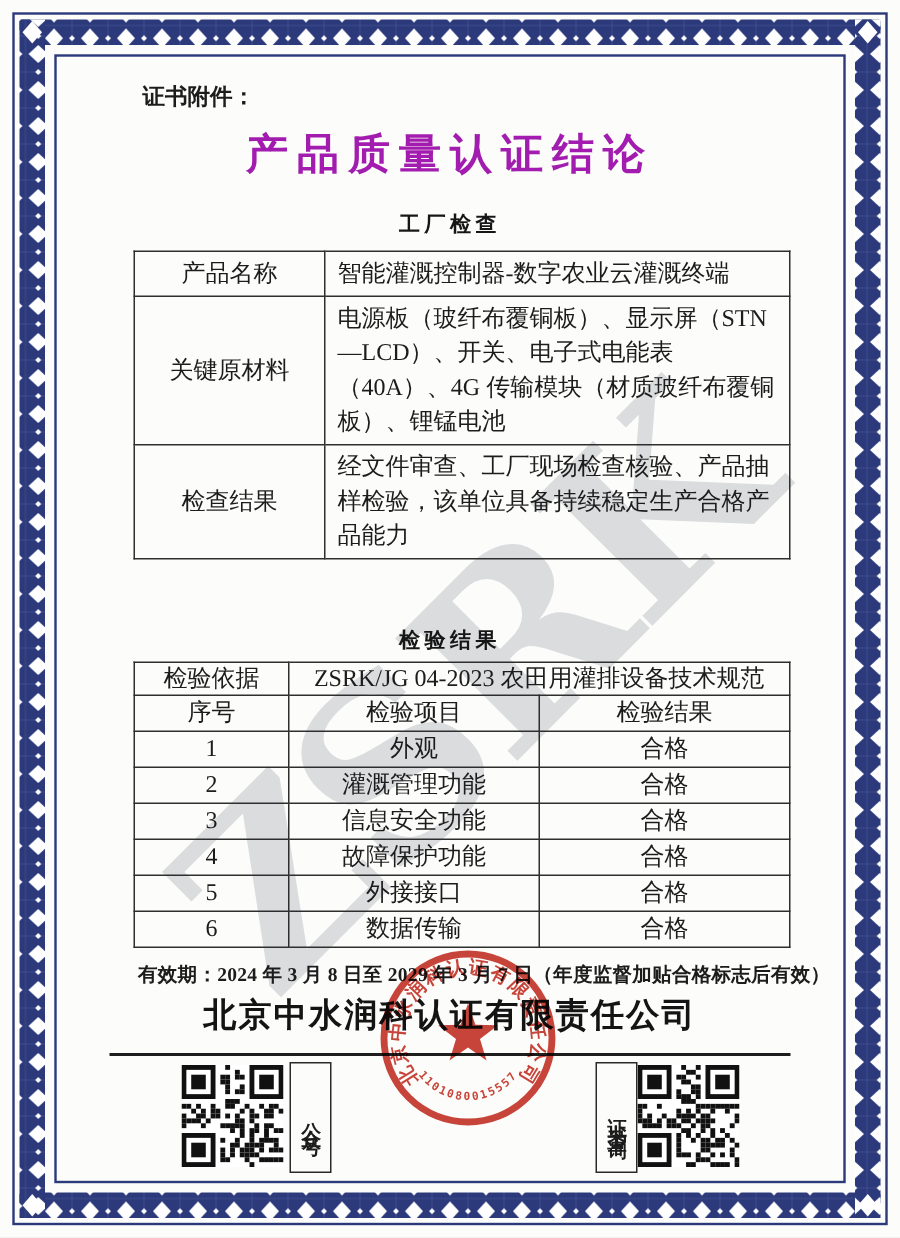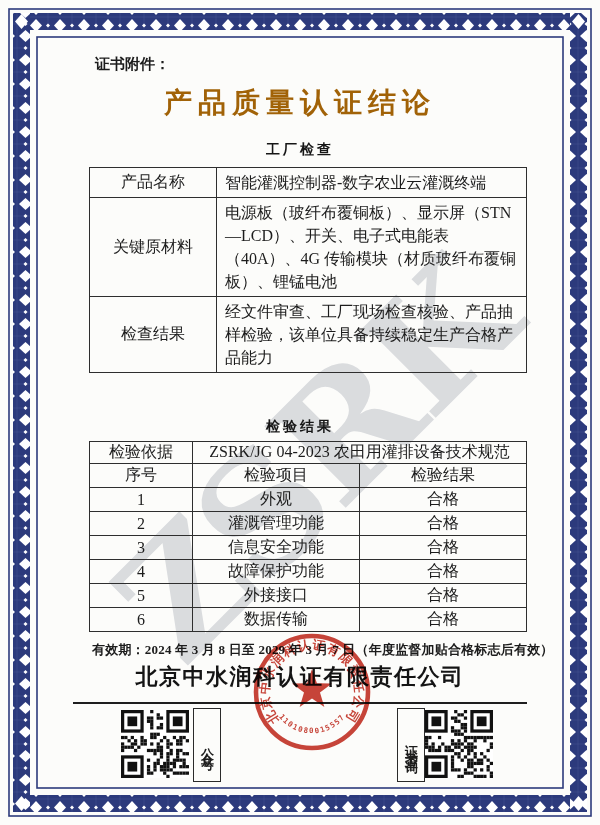--- a/index.html
+++ b/index.html
@@ -14,21 +14,21 @@
     transform:translate(-50%,-50%) rotate(-45deg);
     font-family:"DejaVu Serif",serif;font-weight:bold;
     font-size:158px;letter-spacing:-4px;color:rgba(118,126,142,0.26);
     white-space:nowrap;pointer-events:none;
   }
   .content{position:absolute;left:0;top:0;width:600px;height:825px;z-index:3;}
   .attachment{position:absolute;left:95px;top:55px;font-size:15px;font-weight:bold;}
   .doc-title{
     position:absolute;left:0;top:84px;width:600px;text-align:center;
     font-family:"Liberation Sans","DejaVu Sans",sans-serif;
-    font-size:28px;font-weight:bold;letter-spacing:6px;color:#a16207;
+    font-size:28px;font-weight:bold;letter-spacing:6px;color:#a21caf;
   }
   .section-title{
     position:absolute;left:0;width:600px;text-align:center;
     font-size:14px;font-weight:bold;letter-spacing:3px;color:#161616;
   }
   .s1{top:141px;} .s2{top:418px;}
   table{border-collapse:collapse;table-layout:fixed;background:transparent;}
   td,th{border:1.3px solid #2e2e2e;padding:0 6px;font-size:16px;
         font-weight:normal;background:transparent;overflow:hidden;}
   .t1{position:absolute;left:89px;top:167px;width:438px;}

